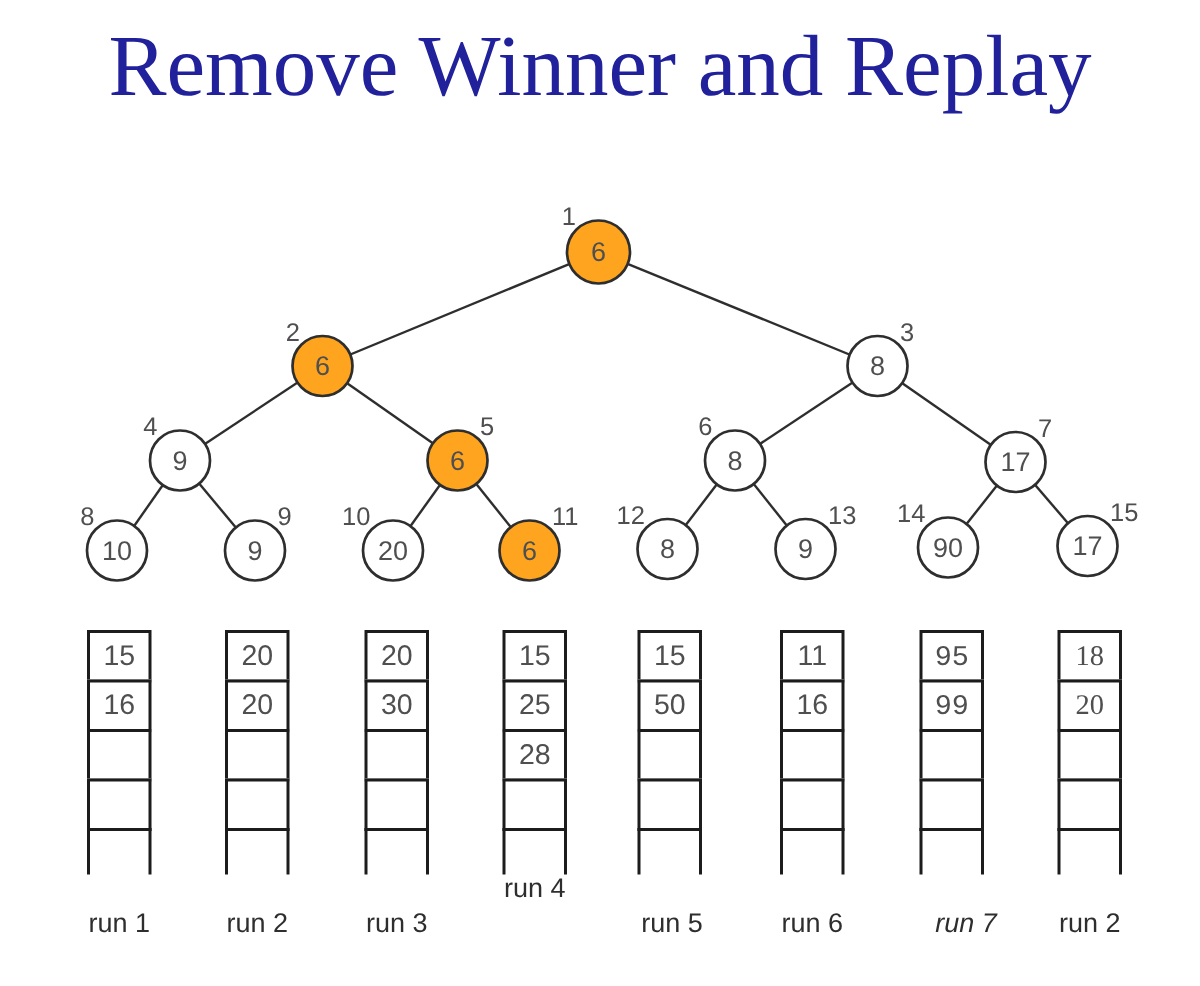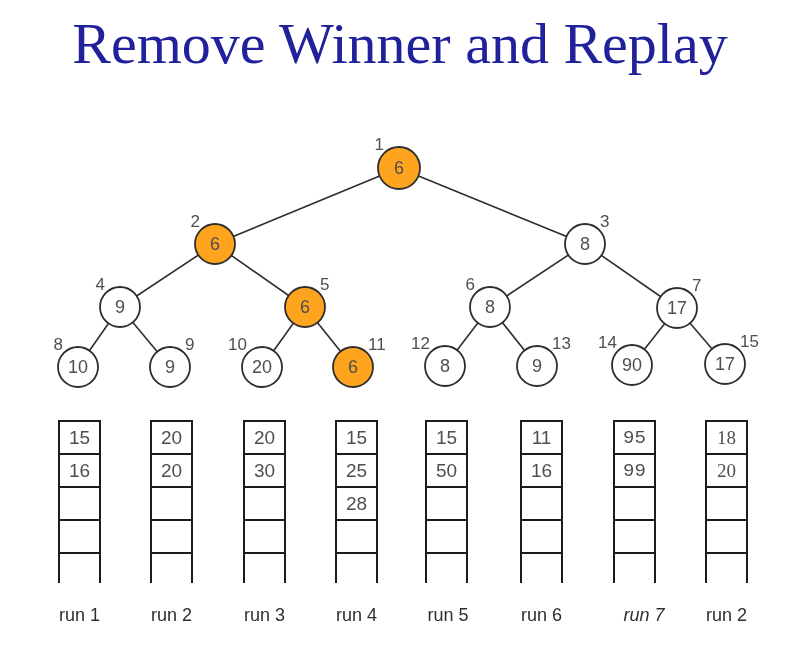--- a/index.html
+++ b/index.html
@@ -179,21 +179,21 @@
         <div class="cell open"></div>
       </div>
       <div class="run-label" style="left: 224.5px; top: 605px;">run 3</div>
       <div class="run-col" style="left: 335px; top: 420px;">
         <div class="cell">15</div>
         <div class="cell">25</div>
         <div class="cell">28</div>
         <div class="cell"></div>
         <div class="cell open"></div>
       </div>
-      <div class="run-label" style="left: 316.5px; top: 605px;">run 4</div>
+      <div class="run-label" style="left: 316.5px; top: 582px;">run 4</div>
       <div class="run-col" style="left: 425px; top: 420px;">
         <div class="cell">15</div>
         <div class="cell">50</div>
         <div class="cell"></div>
         <div class="cell"></div>
         <div class="cell open"></div>
       </div>
       <div class="run-label" style="left: 408px; top: 605px;">run 5</div>
       <div class="run-col" style="left: 520px; top: 420px;">
         <div class="cell">11</div>

